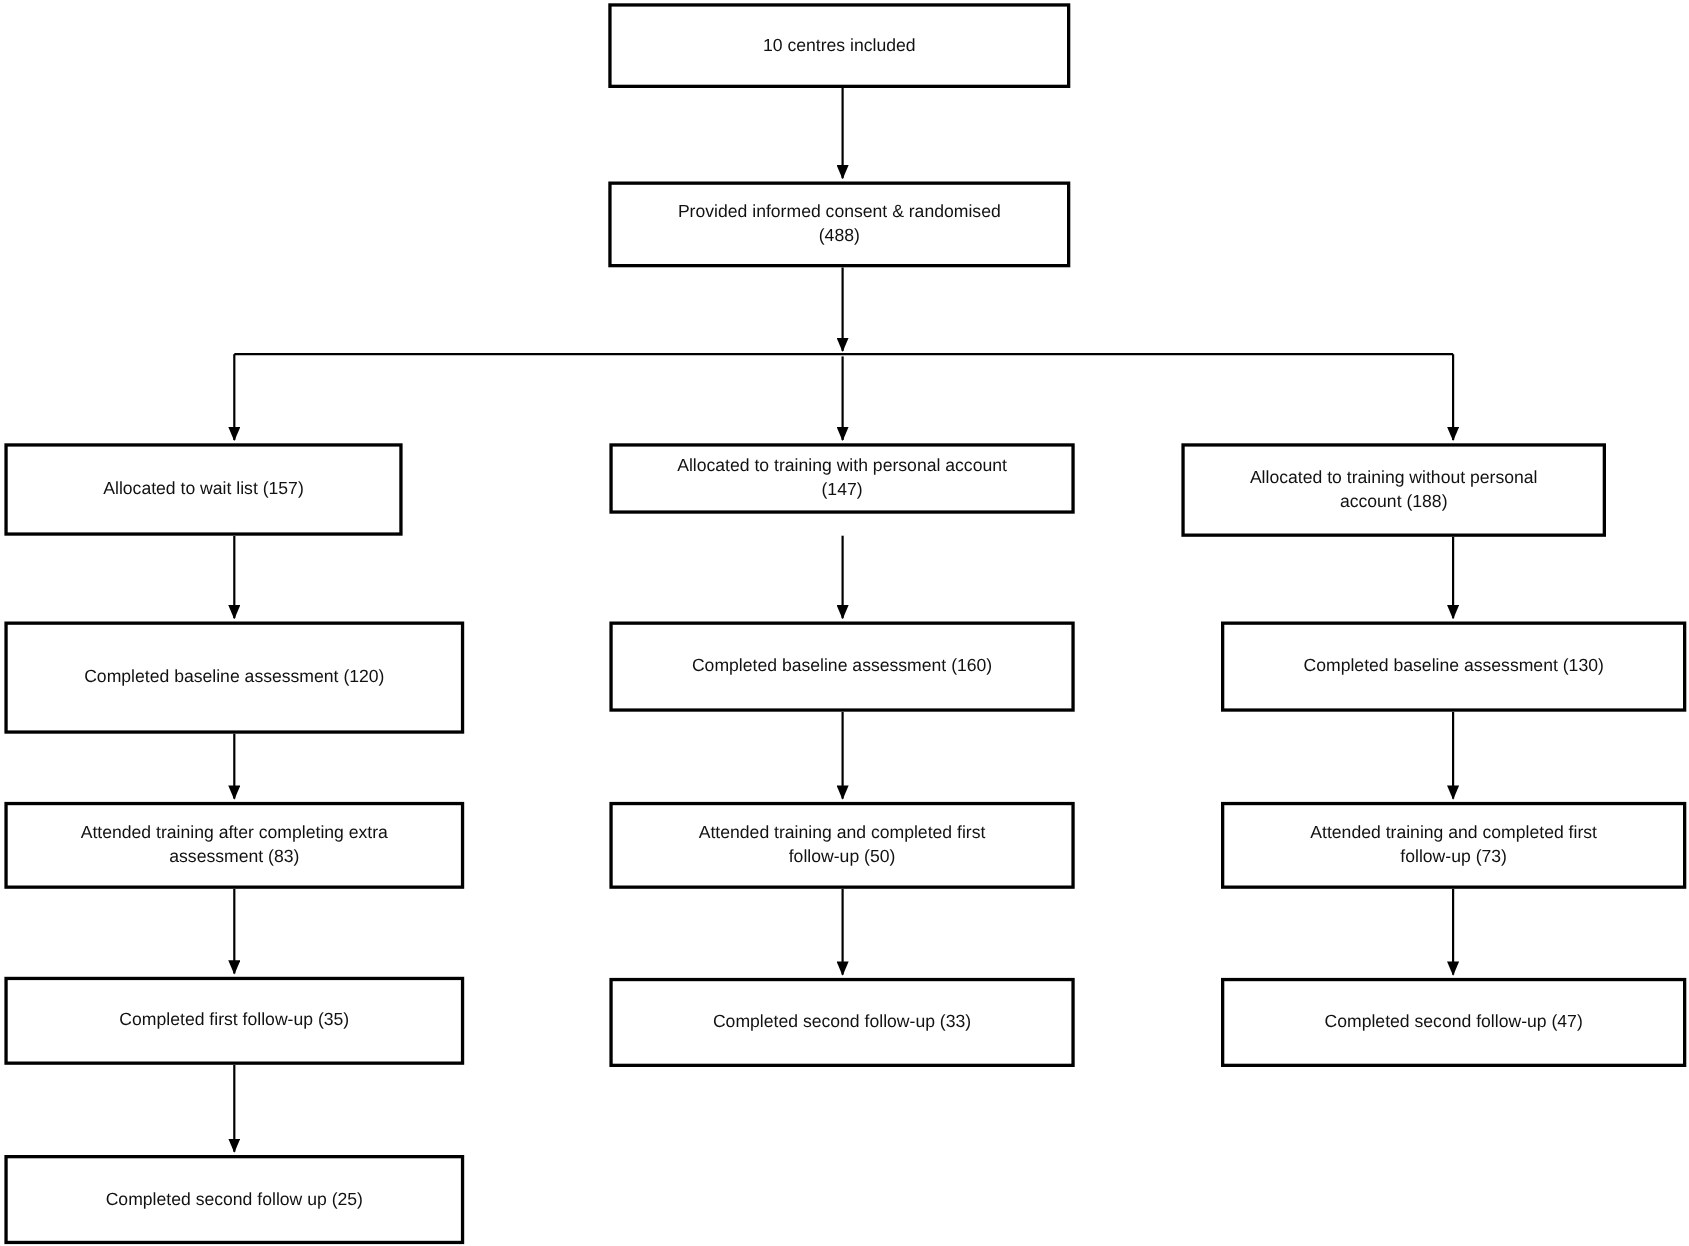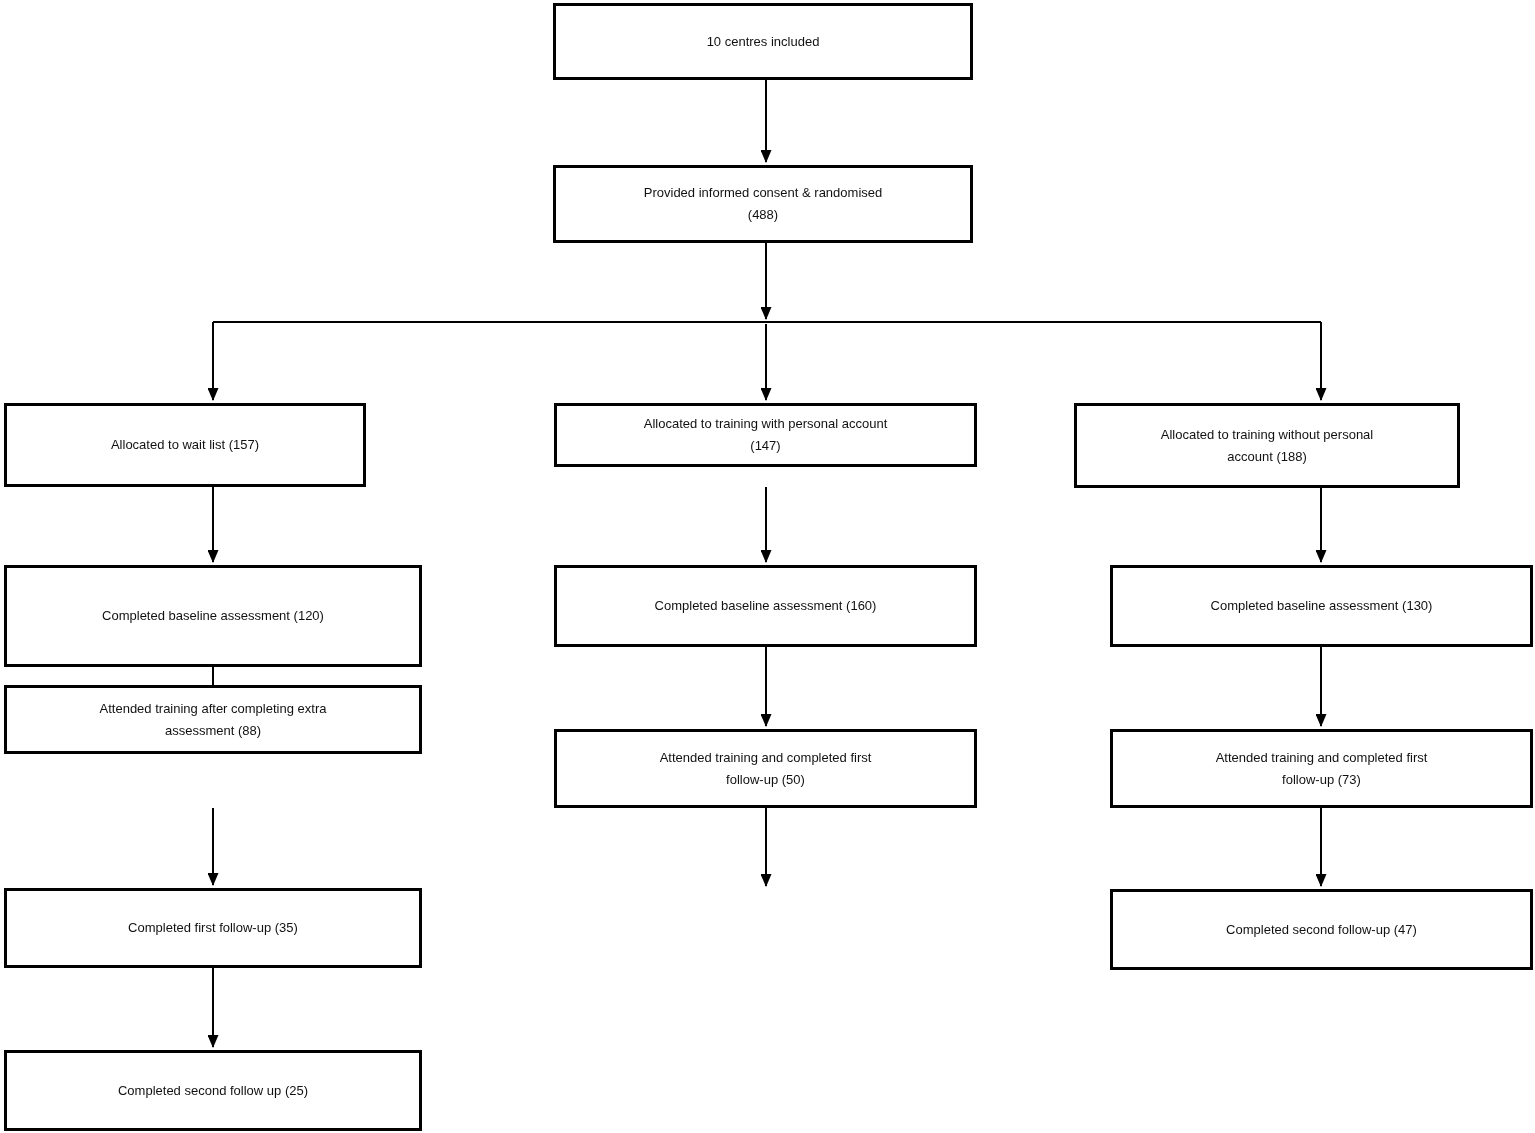--- a/index.html
+++ b/index.html
@@ -16,21 +16,21 @@
     pointer-events:none;
   }
   .box{
     position:absolute;
     box-sizing:border-box;
     background:#ffffff;
     border:3px solid #000000;
     display:flex;flex-direction:column;
     align-items:center;justify-content:center;
     text-align:center;
-    font-size:13px;line-height:22px;
+    font-size:16px;line-height:22px;
   }
   .ln{white-space:nowrap;}
 </style>
 </head>
 <body>
 
 <div class="canvas">
 
   <svg class="connectors" width="1535" height="1133" viewBox="0 0 1535 1133" xmlns="http://www.w3.org/2000/svg">
     <defs>
@@ -73,41 +73,44 @@
     <div class="ln">Provided informed consent &amp; randomised</div>
     <div class="ln">(488)</div>
   </div>
 
   <div class="box" style="left:4px;top:403px;width:362px;height:84px">
     <div class="ln">Allocated to wait list (157)</div>
   </div>
   <div class="box" style="left:4px;top:565px;width:418px;height:102px">
     <div class="ln">Completed baseline assessment (120)</div>
   </div>
-  <div class="box" style="left:4px;top:685px;width:418px;height:69px">
+  <div class="box" style="left:4px;top:729px;width:418px;height:79px">
     <div class="ln">Attended training after completing extra</div>
-    <div class="ln">assessment (88)</div>
+    <div class="ln">assessment (83)</div>
   </div>
   <div class="box" style="left:4px;top:888px;width:418px;height:80px">
     <div class="ln">Completed first follow-up (35)</div>
   </div>
   <div class="box" style="left:4px;top:1050px;width:418px;height:81px">
     <div class="ln">Completed second follow up (25)</div>
   </div>
 
   <div class="box" style="left:554px;top:403px;width:423px;height:64px">
     <div class="ln">Allocated to training with personal account</div>
     <div class="ln">(147)</div>
   </div>
   <div class="box" style="left:554px;top:565px;width:423px;height:82px">
     <div class="ln">Completed baseline assessment (160)</div>
   </div>
   <div class="box" style="left:554px;top:729px;width:423px;height:79px">
     <div class="ln">Attended training and completed first</div>
     <div class="ln">follow-up (50)</div>
+  </div>
+  <div class="box" style="left:554px;top:889px;width:423px;height:81px">
+    <div class="ln">Completed second follow-up (33)</div>
   </div>
 
   <div class="box" style="left:1074px;top:403px;width:386px;height:85px">
     <div class="ln">Allocated to training without personal</div>
     <div class="ln">account (188)</div>
   </div>
   <div class="box" style="left:1110px;top:565px;width:423px;height:82px">
     <div class="ln">Completed baseline assessment (130)</div>
   </div>
   <div class="box" style="left:1110px;top:729px;width:423px;height:79px">

